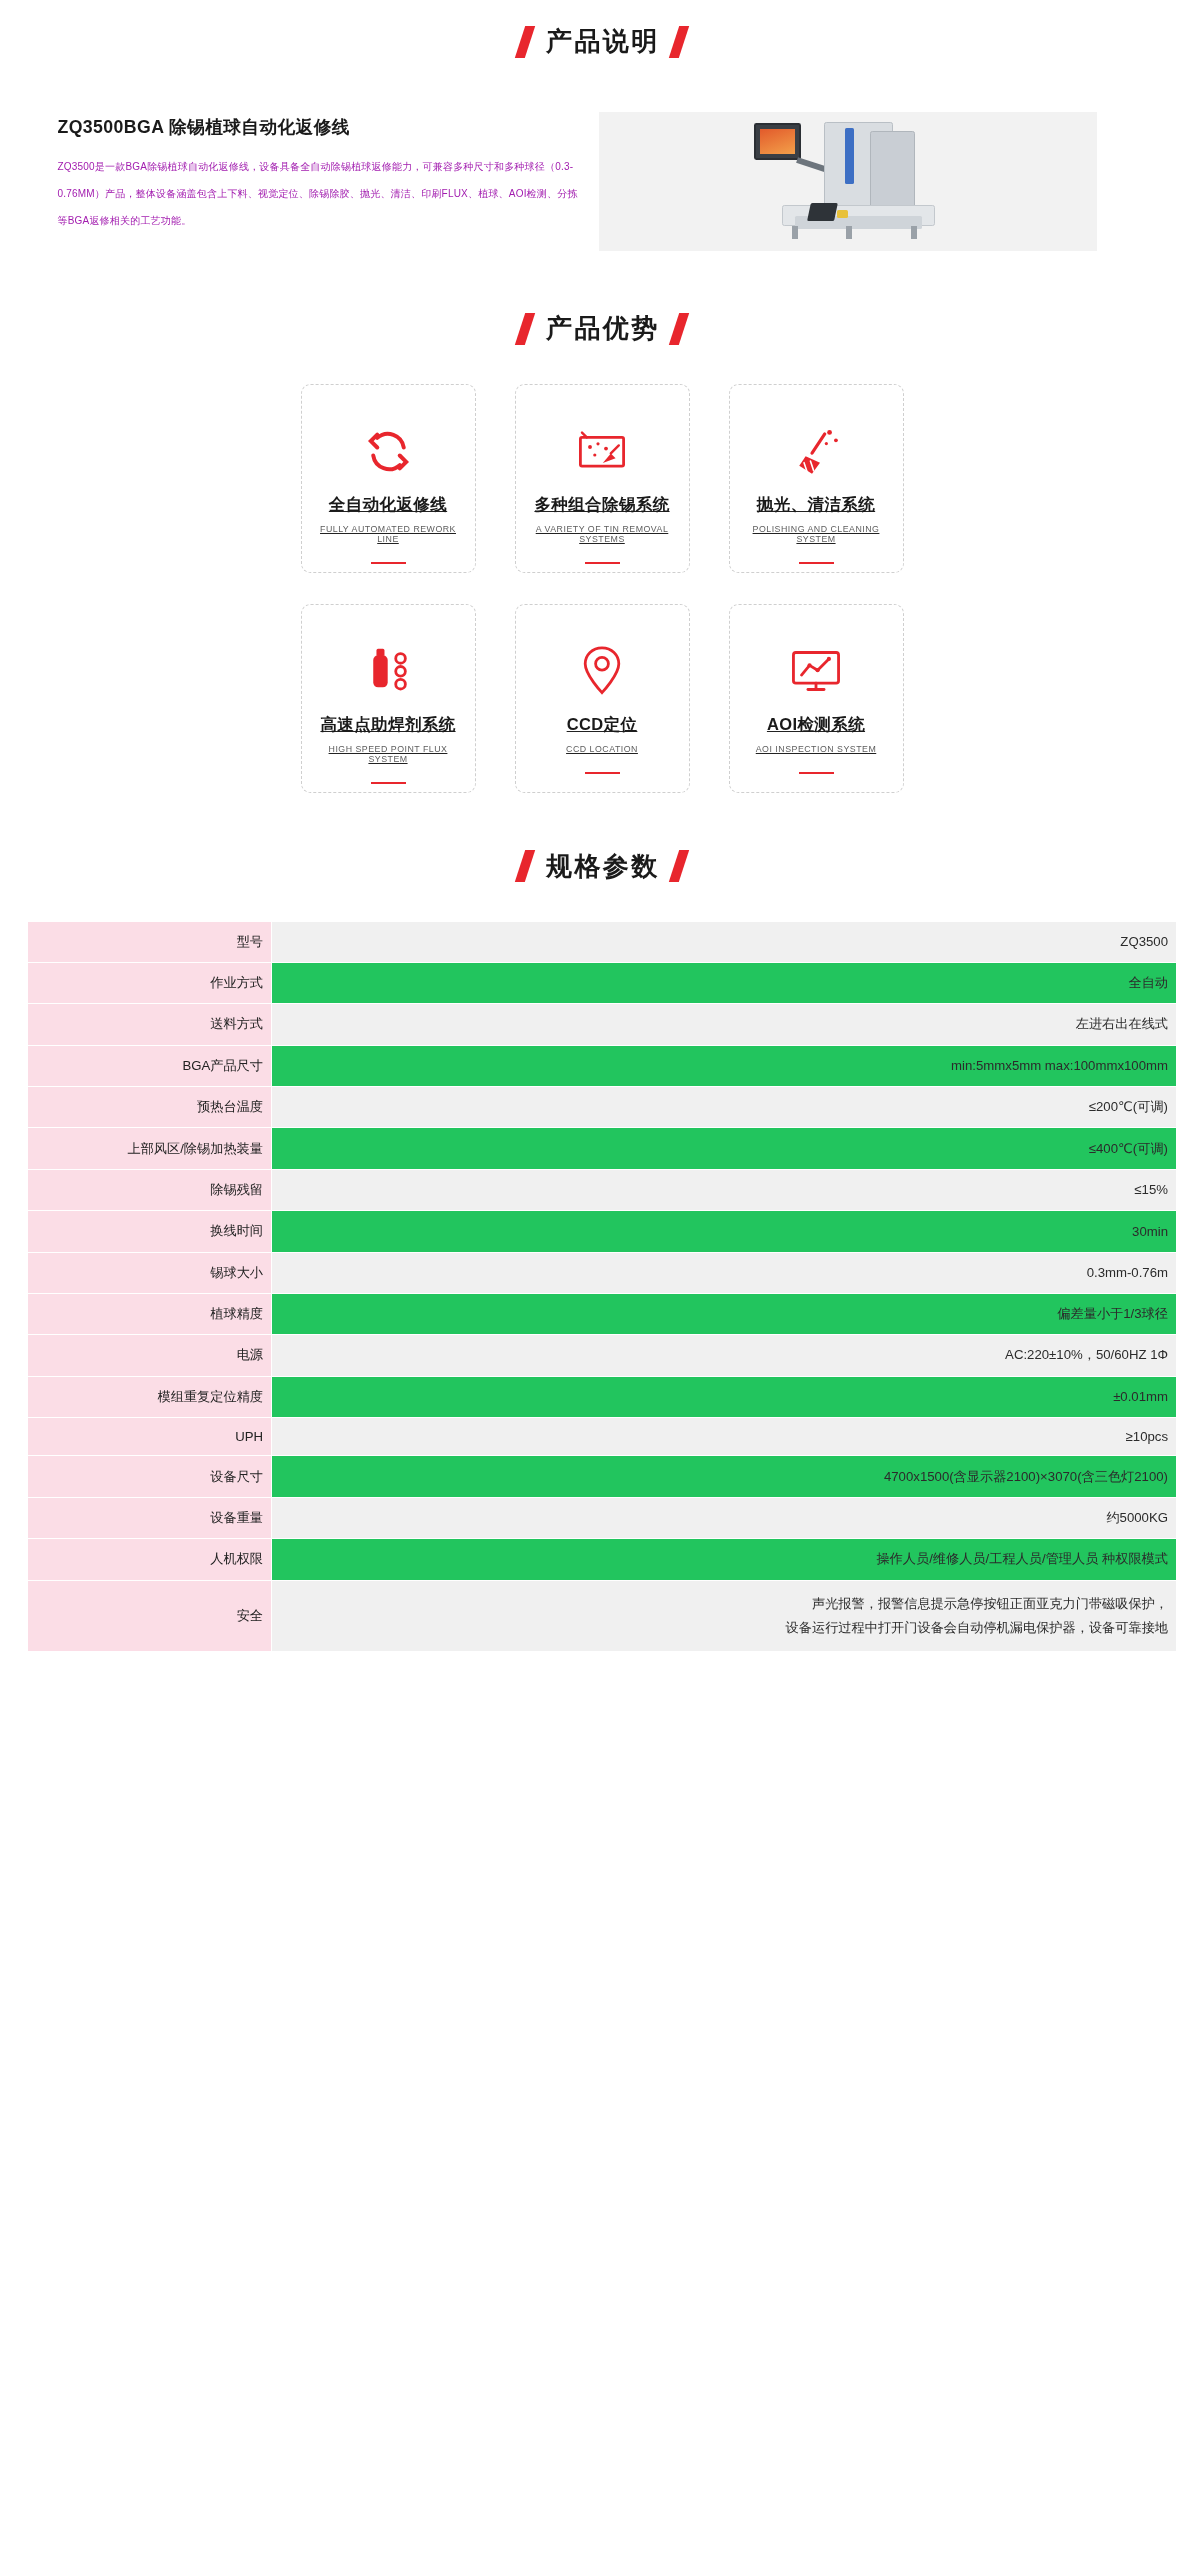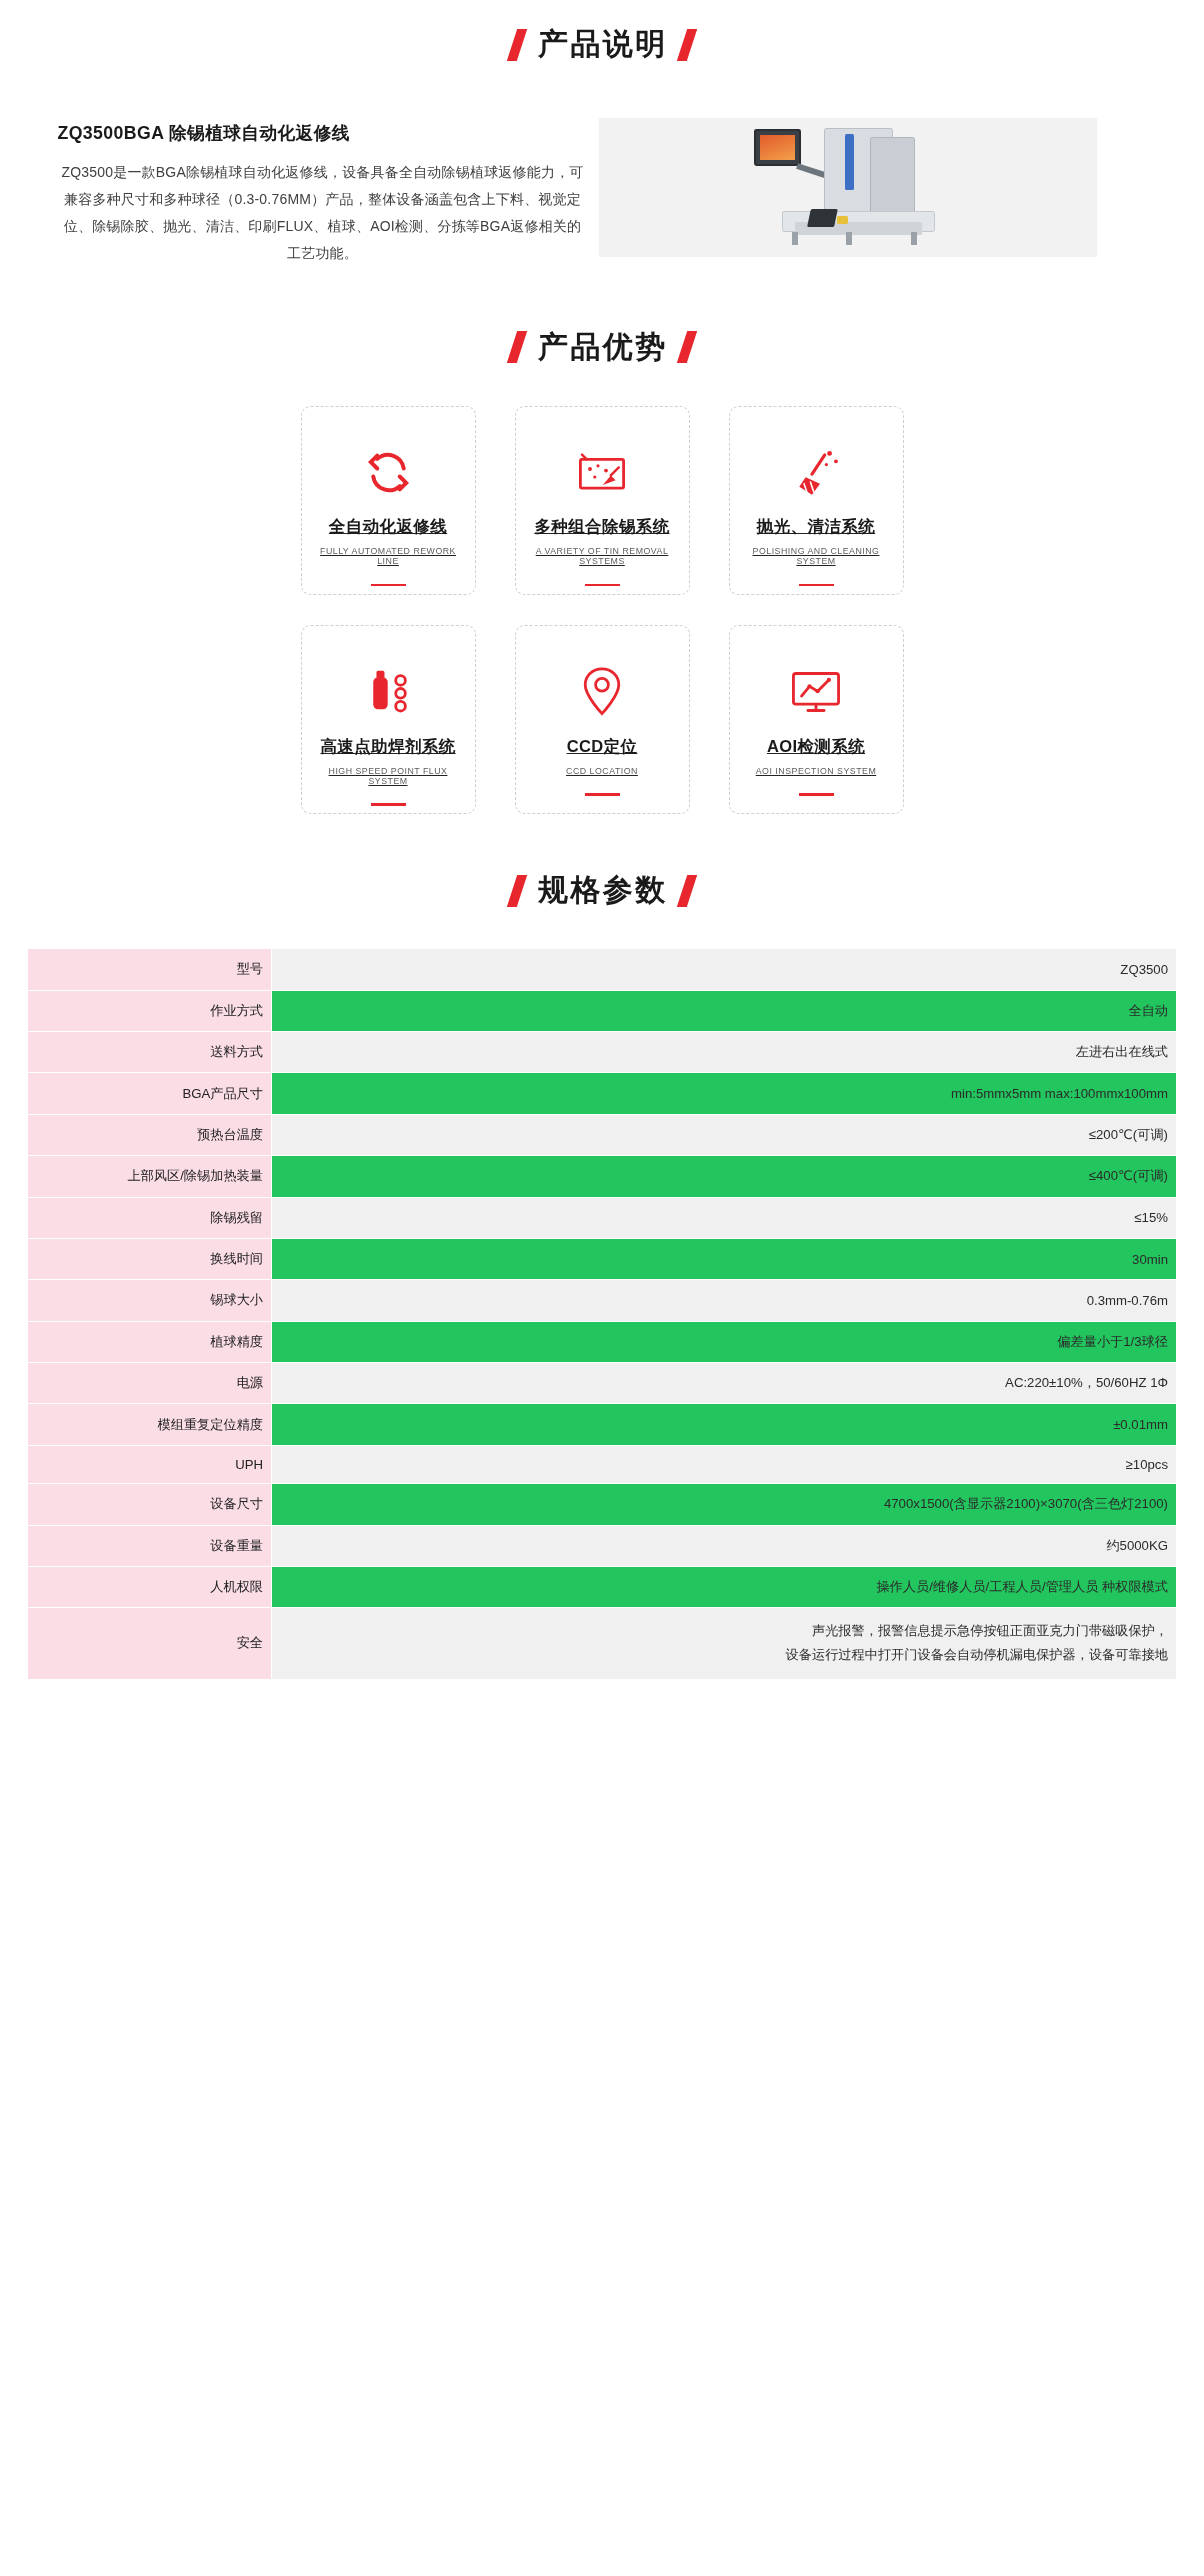--- a/index.html
+++ b/index.html
@@ -21,21 +21,21 @@
   }
   .section-title .slash {
     display: inline-block;
     width: 10.4px;
     height: 32px;
     background: #e8262d;
     transform: skewX(-18deg);
   }
   .section-title .slash.left { margin-right: 1.6px; }
   .section-title .txt {
-    font-size: 30px;
+    font-size: 26px;
     font-weight: bold;
     letter-spacing: 2.4px;
     color: #1a1a1a;
   }
 
   .title-product-desc { margin-top: 24px; }
   .title-advantage { margin-top: 60px; }
   .title-spec { margin-top: 56px; }
 
   
@@ -48,25 +48,24 @@
   }
   .desc-text { width: 530px; padding-top: 3.2px; }
   .desc-title {
     font-size: 17.7px;
     font-weight: bold;
     color: #1a1a1a;
     margin-bottom: 13.6px;
     letter-spacing: 0.4px;
   }
   .desc-body {
-    font-size: 14px;
+    font-size: 10px;
     line-height: 27px;
-    color: #404040;
+    color: #a21caf;
     letter-spacing: 0.2px;
-    text-align: center;
   }
   .desc-image {
     width: 498px;
     height: 139px;
     margin-left: 11.2px;
     background: #f2f2f2;
     position: relative;
     overflow: hidden;
   }
   

